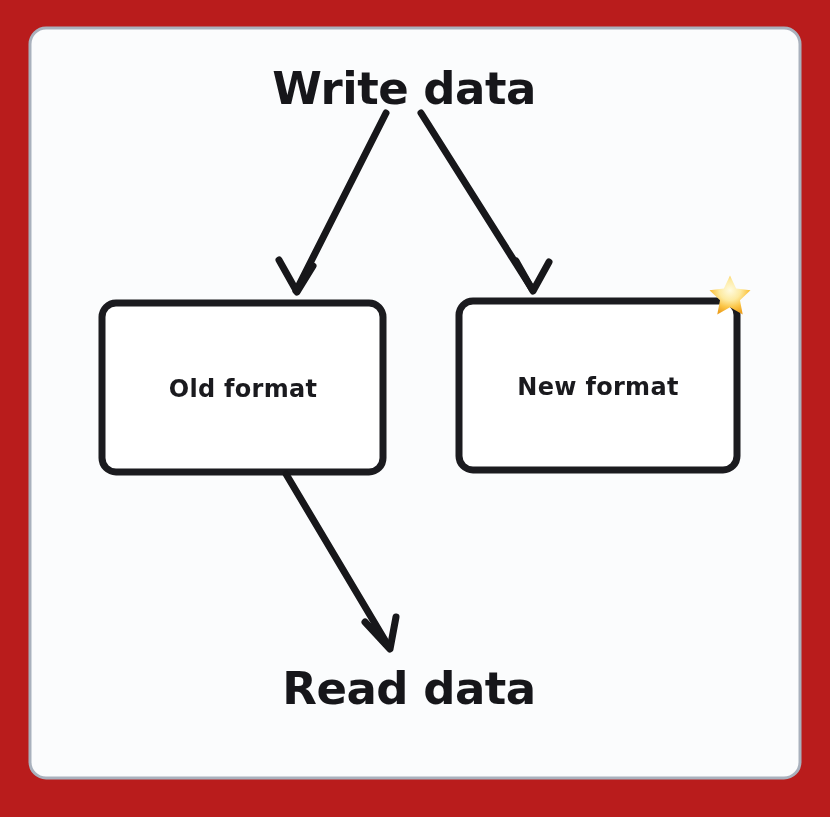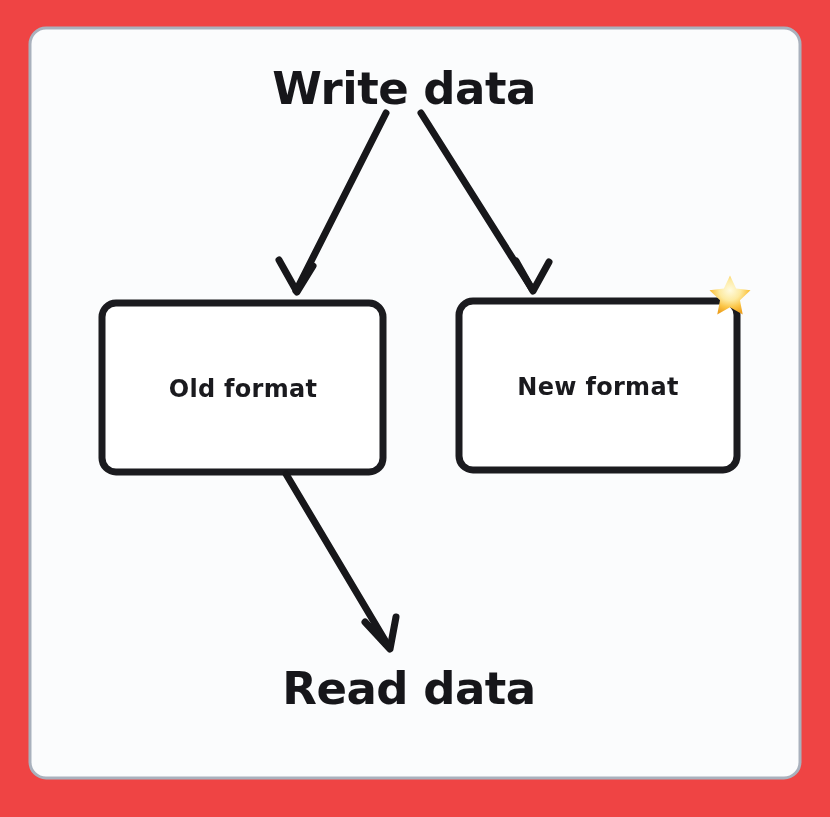--- a/index.html
+++ b/index.html
@@ -10,21 +10,21 @@
   body {
     width: 830px;
     height: 817px;
     overflow: hidden;
     font-family: "DejaVu Sans", sans-serif;
   }
   #canvas {
     position: relative;
     width: 830px;
     height: 817px;
-    background: #ef4444;
+    background: #b91c1c;
   }
   #diagram-svg {
     position: absolute;
     top: 0;
     left: 0;
     width: 830px;
     height: 817px;
     display: block;
   }
   .frame-rect {

